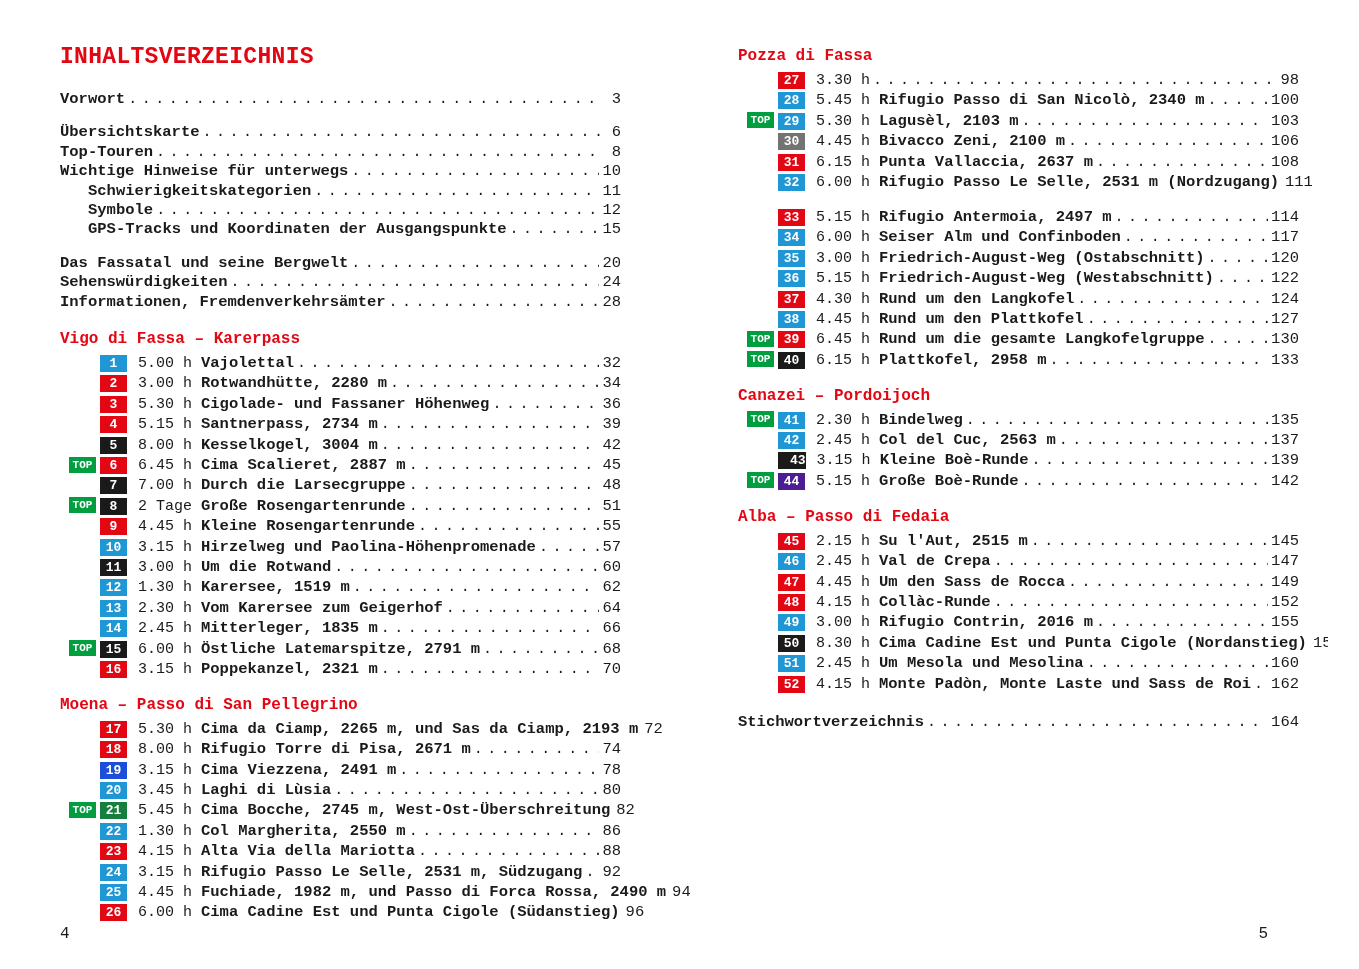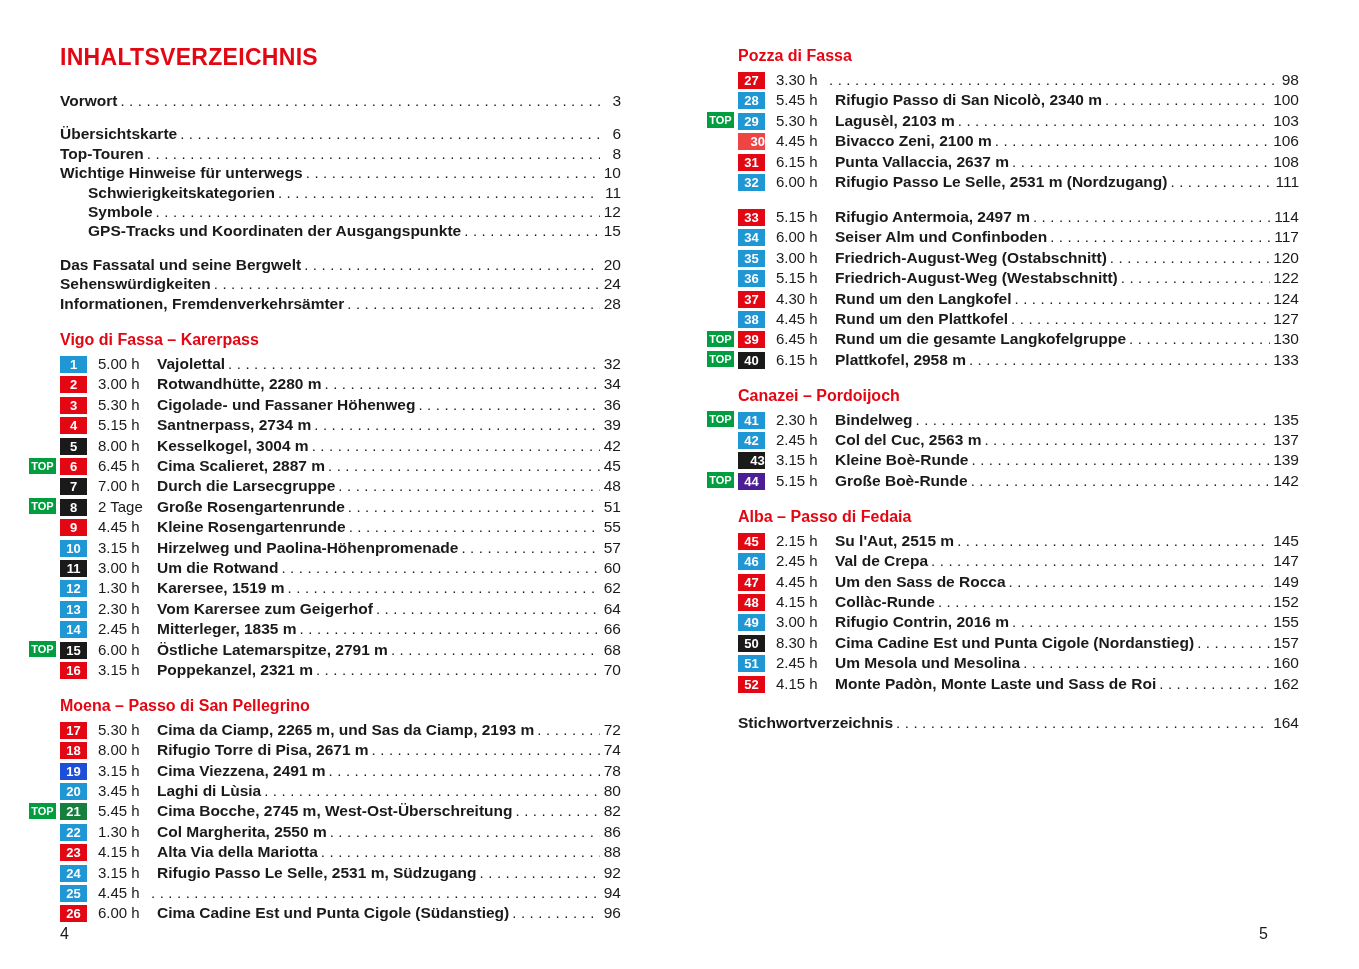--- a/index.html
+++ b/index.html
@@ -3,21 +3,21 @@
 <meta charset="utf-8">
 <title>Inhaltsverzeichnis</title>
 <style>
   * { box-sizing: border-box; }
   html, body { margin: 0; padding: 0; background: #ffffff; }
   .spread {
     position: relative;
     width: 1328px;
     height: 969px;
     background: #ffffff;
-    font-family: Liberation Sans, sans-serif;
+    font-family: Liberation Mono, monospace;
     color: #1a1a1a;
     overflow: hidden;
   }
   .col { position: absolute; top: 0; }
   .col-left  { left: 60px;  width: 561px; }
   .col-right { left: 738px; width: 561px; padding-top: 46px; }
 
   .toc-title {
     margin-top: 44px;
     margin-bottom: 20px;
@@ -49,20 +49,21 @@
     margin-bottom: 5px;
   }
 
   
   .tour-row {
     position: relative;
     display: flex;
     align-items: baseline;
     margin-bottom: 2.4px;
     font-size: 15.5px;
+    margin-left: 40px;
   }
   .num-badge {
     flex: 0 0 27px;
     height: 17px;
     line-height: 17.5px;
     text-align: center;
     color: #ffffff;
     font-size: 13px;
     font-weight: bold;
   }
@@ -363,20 +364,21 @@
           <div class="tour-row">
             <span class="num-badge" style="background: rgb(31, 151, 212);">24</span>
             <span class="time">3.15 h</span>
             <span class="tour-title">Rifugio Passo Le Selle, 2531 m, Südzugang</span>
             <span class="dots"></span>
             <span class="pagenum">92</span>
           </div>
           <div class="tour-row">
             <span class="num-badge" style="background: rgb(31, 151, 212);">25</span>
             <span class="time">4.45 h</span>
+            <span class="tour-title">Fuchiade, 1982 m, und Passo di Forca Rossa, 2490 m</span>
             <span class="dots"></span>
             <span class="pagenum">94</span>
           </div>
           <div class="tour-row">
             <span class="num-badge" style="background: rgb(227, 6, 19);">26</span>
             <span class="time">6.00 h</span>
             <span class="tour-title">Cima Cadine Est und Punta Cigole (Südanstieg)</span>
             <span class="dots"></span>
             <span class="pagenum">96</span>
           </div>
@@ -403,21 +405,21 @@
           </div>
           <div class="tour-row">
             <span class="top-badge">TOP</span>
             <span class="num-badge" style="background: rgb(31, 151, 212);">29</span>
             <span class="time">5.30 h</span>
             <span class="tour-title">Lagusèl, 2103 m</span>
             <span class="dots"></span>
             <span class="pagenum">103</span>
           </div>
           <div class="tour-row">
-            <span class="num-badge" style="background: #ef4444; text-align: right;">30</span>
+            <span class="num-badge" style="background: #737373;">30</span>
             <span class="time">4.45 h</span>
             <span class="tour-title">Bivacco Zeni, 2100 m</span>
             <span class="dots"></span>
             <span class="pagenum">106</span>
           </div>
           <div class="tour-row">
             <span class="num-badge" style="background: rgb(227, 6, 19);">31</span>
             <span class="time">6.15 h</span>
             <span class="tour-title">Punta Vallaccia, 2637 m</span>
             <span class="dots"></span>

